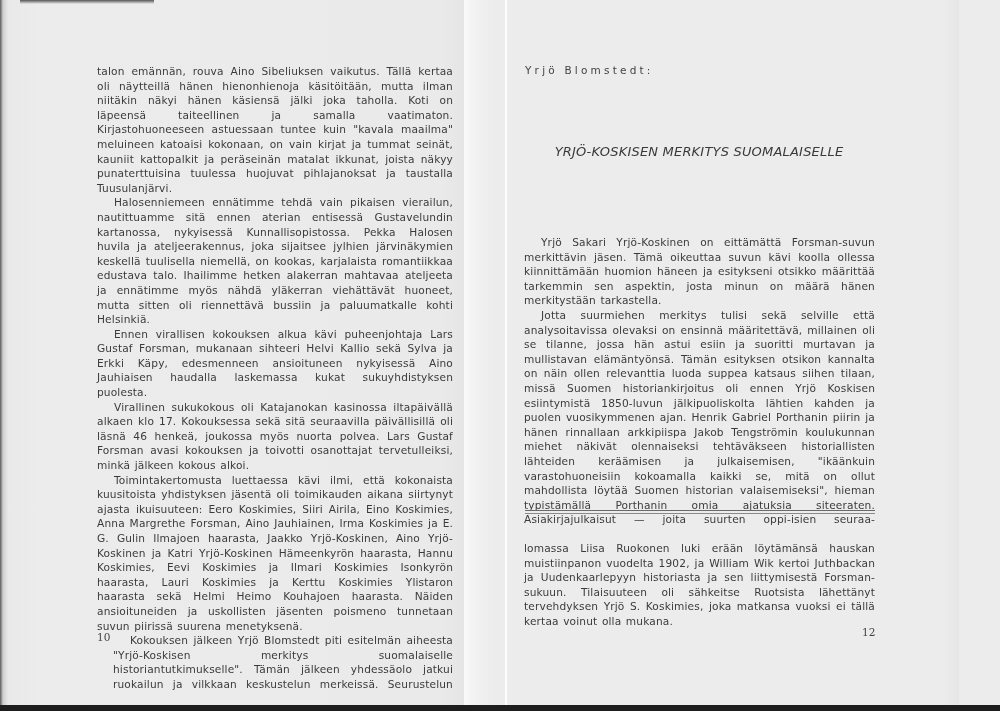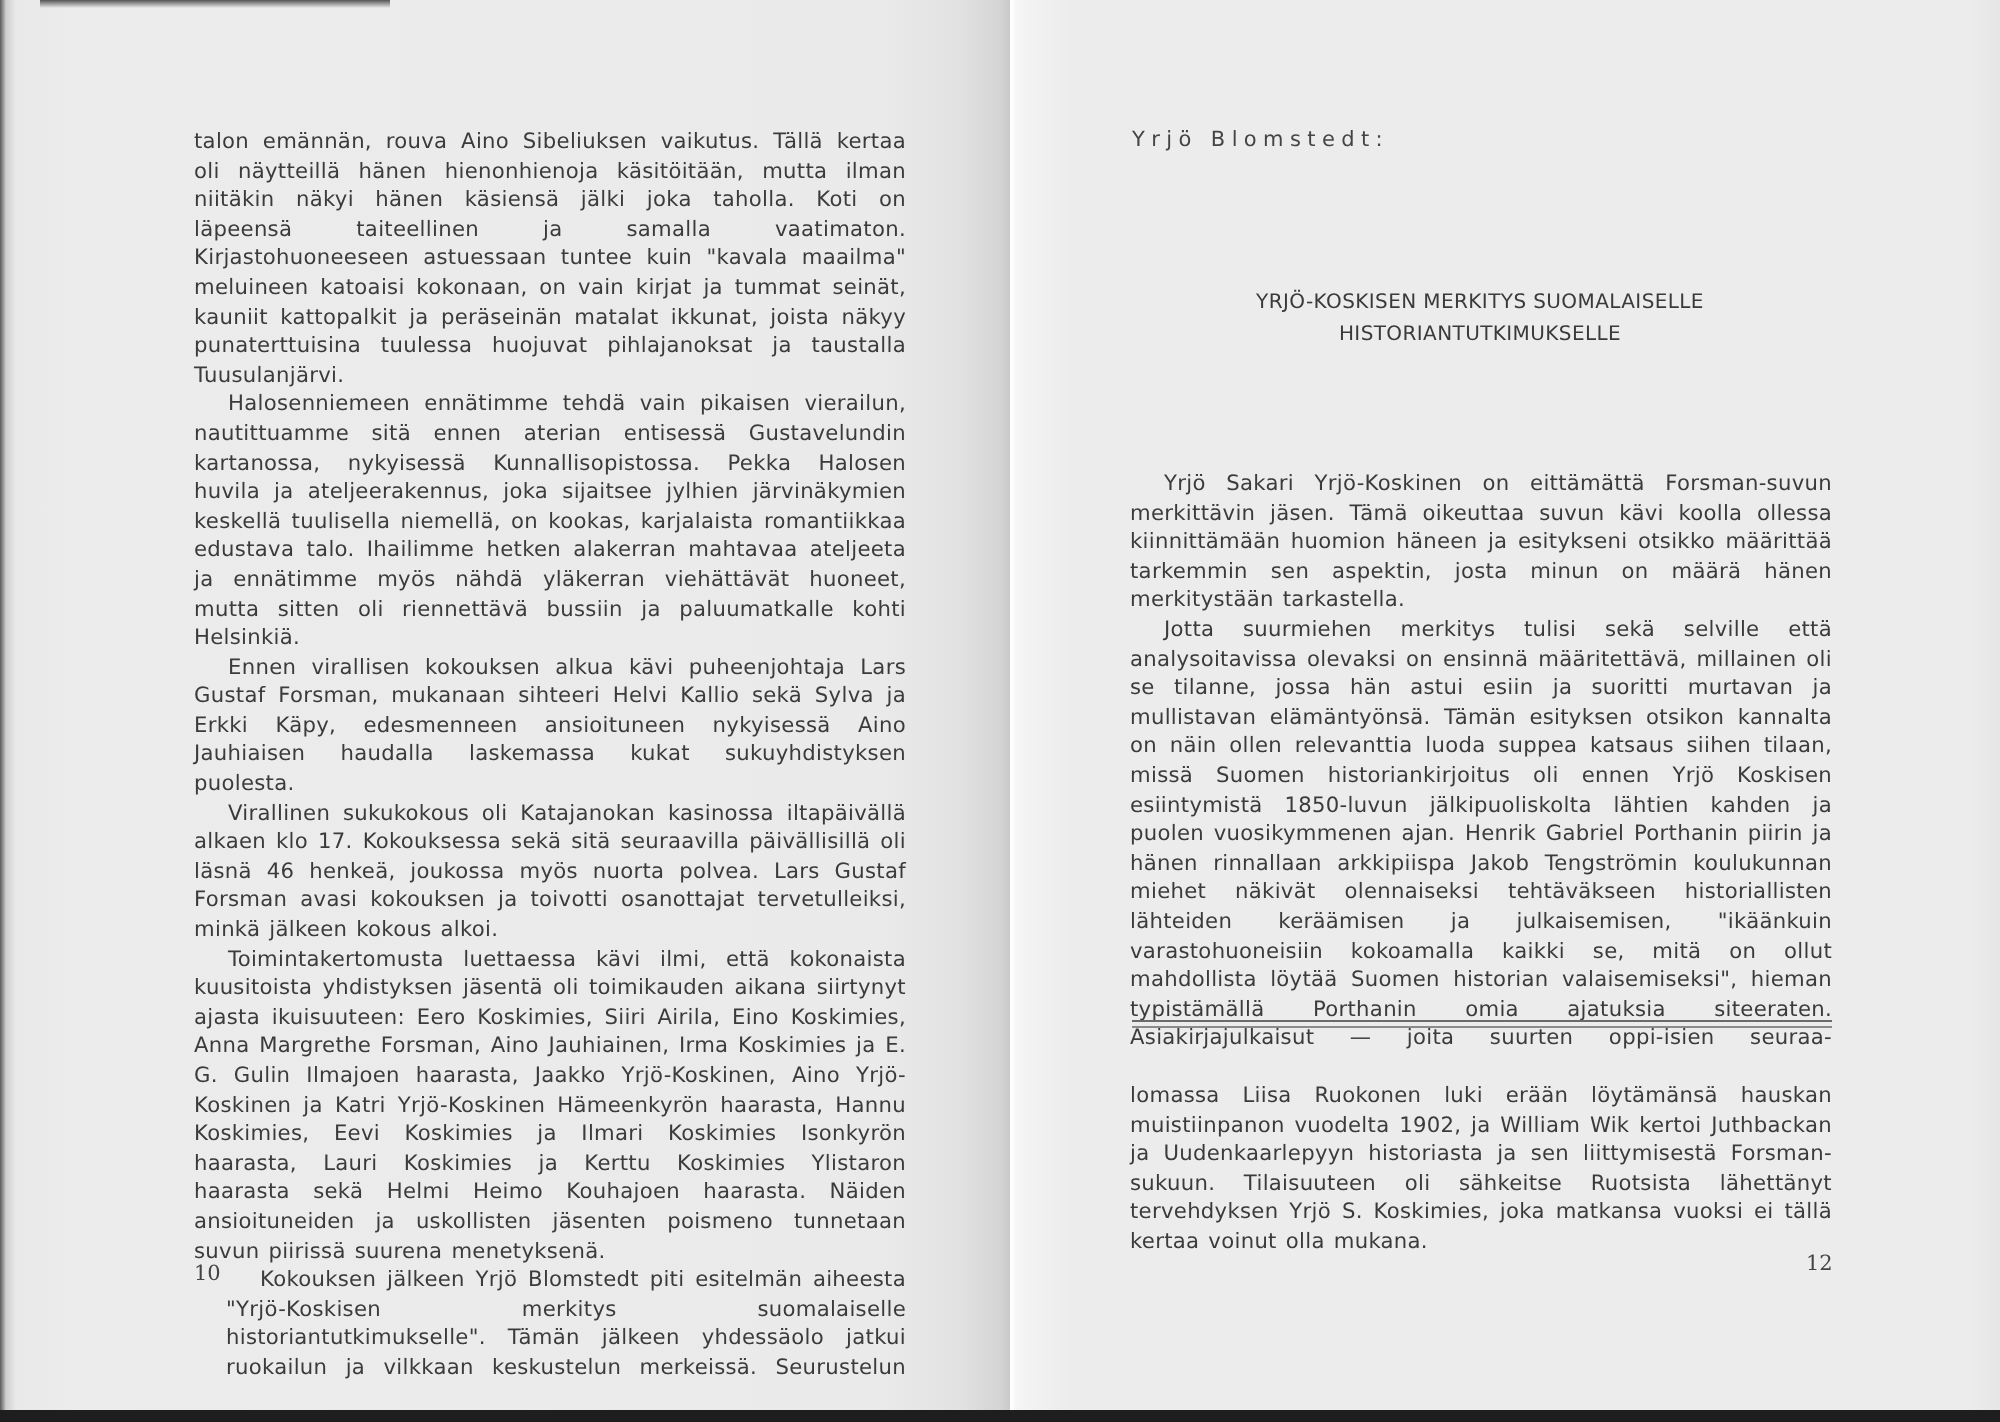--- a/index.html
+++ b/index.html
@@ -11,21 +11,21 @@
     .spread {
       position: absolute; left: 0; top: 0; width: 1000px; height: 705px;
       display: flex;
       background: #ececec;
     }
     .page {
       position: relative; height: 100%;
       color: #3b3b3b;
     }
     .page-left {
-      width: 505px;
+      width: 464px;
       background: linear-gradient(to right, #5a5a5a 0px, #cfcfcf 3px, #e9e9e9 8px, #ececec 40px, #eaeaea 440px, #e2e2e2 480px, #d4d4d4 500px, #c9c9c9 505px);
     }
     .page-right {
       width: 495px;
       background: linear-gradient(to right, #fafafa 0px, #f4f4f4 6px, #ececec 30px, #ececec 480px, #e6e6e6 495px);
     }
     .top-shadow {
       position: absolute; top: 0; left: 0; right: 0; height: 4px;
       background: linear-gradient(to bottom, #555 0, rgba(120,120,120,0) 100%);
     }
@@ -50,22 +50,23 @@
       position: absolute; font-family: "DejaVu Serif", serif; font-size: 10.5px; color: #444;
     }
     .pn-left { left: 97px; top: 631px; }
     .pn-right { left: 903px; top: 626px; }
     .author {
       position: absolute; left: 566px; top: 64px;
       font-size: 10.5px; letter-spacing: 3.2px; color: #444;
     }
     .title {
       position: absolute; left: 560px; top: 144px; width: 360px;
-      text-align: center; font-size: 10px; line-height: 16px; color: #3a3a3a;
+      text-align: center; font-size: 13px; line-height: 16px; color: #3a3a3a;
       letter-spacing: 0.2px;
+      font-style: italic;
     }
     .title div { white-space: nowrap; }
     .rule {
       position: absolute; left: 566px; top: 510px; width: 350px; height: 4px;
       border-top: 1px solid #6a6a6a; border-bottom: 1px solid #8a8a8a;
       box-sizing: border-box;
     }
     .gutter-line {
       position: absolute; left: 505px; top: 0; width: 2px; height: 705px;
       background: #fdfdfd;
@@ -85,21 +86,20 @@
       <p>Toimintakertomusta luettaessa kävi ilmi, että kokonaista kuusitoista yhdistyksen jäsentä oli toimikauden aikana siirtynyt ajasta ikuisuuteen: Eero Koskimies, Siiri Airila, Eino Koskimies, Anna Margrethe Forsman, Aino Jauhiainen, Irma Koskimies ja E. G. Gulin Ilmajoen haarasta, Jaakko Yrjö-Koskinen, Aino Yrjö-Koskinen ja Katri Yrjö-Koskinen Hämeenkyrön haarasta, Hannu Koskimies, Eevi Koskimies ja Ilmari Koskimies Isonkyrön haarasta, Lauri Koskimies ja Kerttu Koskimies Ylistaron haarasta sekä Helmi Heimo Kouhajoen haarasta. Näiden ansioituneiden ja uskollisten jäsenten poismeno tunnetaan suvun piirissä suurena menetyksenä.</p>
       <p style="text-align-last: justify; margin-left: 16px;">Kokouksen jälkeen Yrjö Blomstedt piti esitelmän aiheesta "Yrjö-Koskisen merkitys suomalaiselle historiantutkimukselle". Tämän jälkeen yhdessäolo jatkui ruokailun ja vilkkaan keskustelun merkeissä. Seurustelun</p>
     </div>
     <div class="page-num pn-left">10</div>
   </div>
 
   <div class="page page-right">
     <div class="author" style="left:61px;">Yrjö Blomstedt:</div>
     <div class="title" style="left:55px;">
       <div>YRJÖ-KOSKISEN MERKITYS SUOMALAISELLE</div>
-      <div>HISTORIANTUTKIMUKSELLE</div>
     </div>
     <div class="text-block right-text-1" style="left:60px;">
       <p>Yrjö Sakari Yrjö-Koskinen on eittämättä Forsman-suvun merkittävin jäsen. Tämä oikeuttaa suvun kävi koolla ollessa kiinnittämään huomion häneen ja esitykseni otsikko määrittää tarkemmin sen aspektin, josta minun on määrä hänen merkitystään tarkastella.</p>
       <p style="text-align-last: justify;">Jotta suurmiehen merkitys tulisi sekä selville että analysoitavissa olevaksi on ensinnä määritettävä, millainen oli se tilanne, jossa hän astui esiin ja suoritti murtavan ja mullistavan elämäntyönsä. Tämän esityksen otsikon kannalta on näin ollen relevanttia luoda suppea katsaus siihen tilaan, missä Suomen historiankirjoitus oli ennen Yrjö Koskisen esiintymistä 1850-luvun jälkipuoliskolta lähtien kahden ja puolen vuosikymmenen ajan. Henrik Gabriel Porthanin piirin ja hänen rinnallaan arkkipiispa Jakob Tengströmin koulukunnan miehet näkivät olennaiseksi tehtäväkseen historiallisten lähteiden keräämisen ja julkaisemisen, "ikäänkuin varastohuoneisiin kokoamalla kaikki se, mitä on ollut mahdollista löytää Suomen historian valaisemiseksi", hieman typistämällä Porthanin omia ajatuksia siteeraten. Asiakirjajulkaisut — joita suurten oppi-isien seuraa-</p>
     </div>
     <div class="rule" style="left:61px;"></div>
     <div class="text-block right-text-2" style="left:60px;">
       <p class="noindent">lomassa Liisa Ruokonen luki erään löytämänsä hauskan muistiinpanon vuodelta 1902, ja William Wik kertoi Juthbackan ja Uudenkaarlepyyn historiasta ja sen liittymisestä Forsman-sukuun. Tilaisuuteen oli sähkeitse Ruotsista lähettänyt tervehdyksen Yrjö S. Koskimies, joka matkansa vuoksi ei tällä kertaa voinut olla mukana.</p>
     </div>
     <div class="page-num pn-right" style="left:398px;">12</div>

